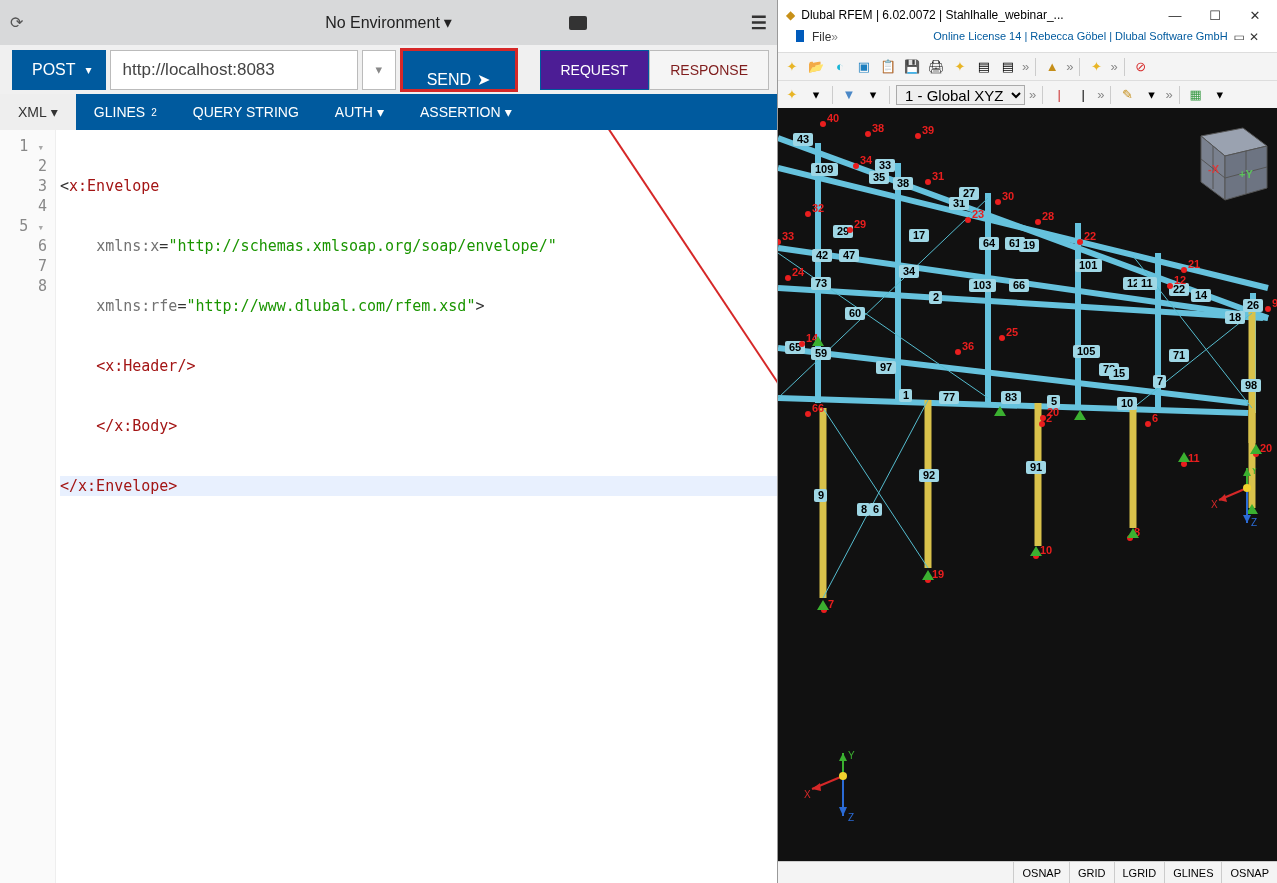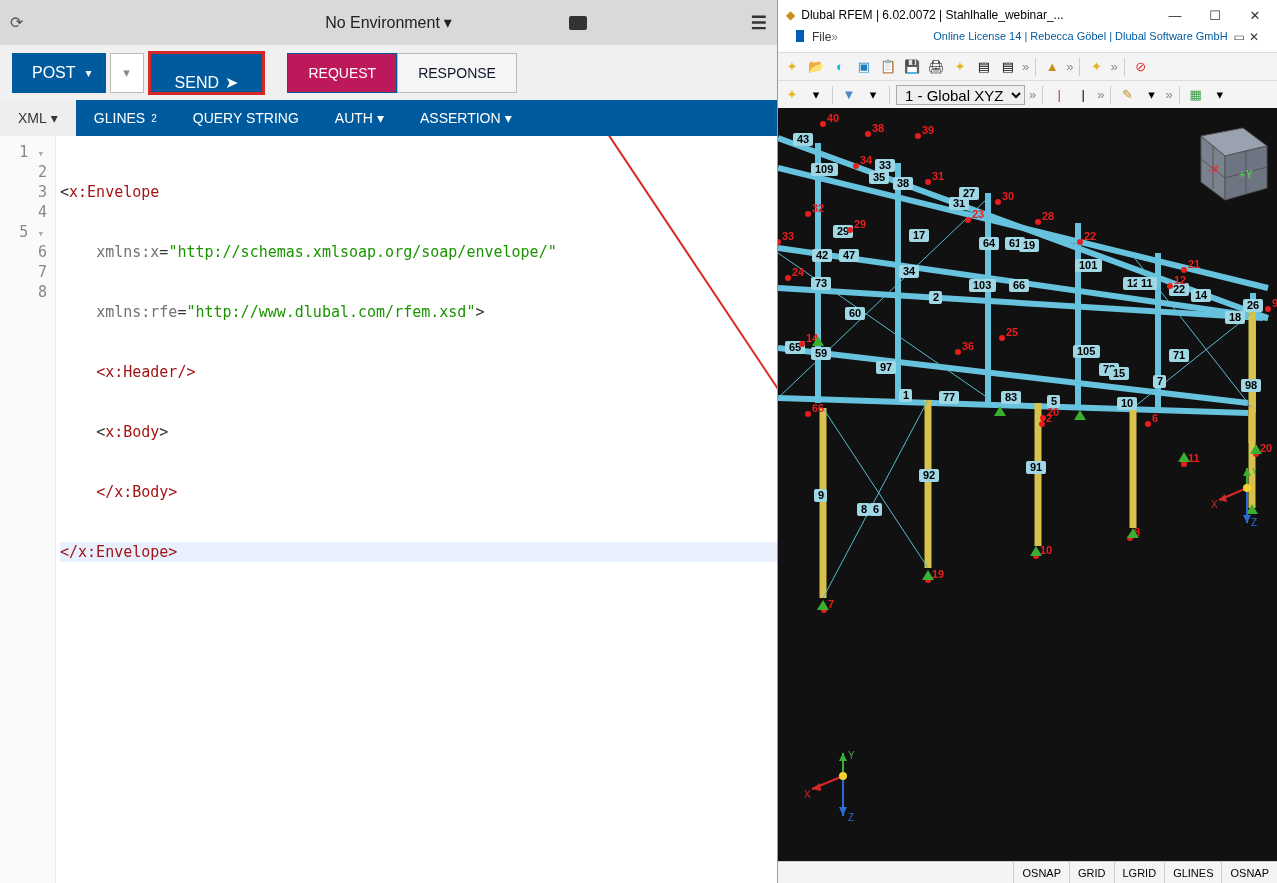--- a/index.html
+++ b/index.html
@@ -8,29 +8,29 @@
   .right-panel { width: 500px; height: 883px; display: flex; flex-direction: column; border-left: 1px solid #999; }
 
   
   .top-bar { height: 45px; background: #d8d9da; display: flex; align-items: center; position: relative; }
   .refresh-icon { margin-left: 10px; font-size: 16px; color: #555; cursor: pointer; }
   .env-label { position: absolute; left: 50%; transform: translateX(-50%); font-size: 16px; color: #222; display: flex; align-items: center; gap: 4px; }
   .chat-icon { position: absolute; right: 190px; width: 18px; height: 14px; background: #333; border-radius: 2px; }
   .menu-icon { position: absolute; right: 10px; font-size: 18px; font-weight: bold; color: #333; }
 
   
-  .request-row { height: 55px; background: #f0f0f0; display: flex; align-items: center; padding: 0 8px 0 12px; gap: 4px; }
+  .request-row { height: 49px; background: #f0f0f0; display: flex; align-items: center; padding: 0 8px 0 12px; gap: 4px; }
   .method-btn { background: #005a9e; color: #fff; border: none; height: 40px; padding: 0 14px 0 20px; font-size: 16px; display: flex; align-items: center; gap: 10px; }
   .method-btn::after { content: "▾"; font-size: 12px; }
   .url-input { flex: 1; height: 40px; border: 1px solid #bbb; padding: 0 12px; font-size: 17px; color: #444; }
   .url-drop { width: 34px; height: 40px; border: 1px solid #bbb; background:#fff; display:flex;align-items:center;justify-content:center; color:#888; }
   .send-btn { background: #005a9e; color: #fff; border: 3px solid #d62828; height: 44px; padding: 0 24px; font-size: 16px; display: flex; align-items: flex-end; gap: 6px; font-weight:400;}
   .req-tabs { margin-left: 18px; display: flex; }
-  .req-tab { height: 40px; padding: 0 20px; display:flex; align-items:center; font-size:14px; border:1px solid #bbb; background:#f5f5f5; color:#0f172a;}
-  .req-tab.active { background:#be185d; color:#fff; border-color:#005a9e; }
+  .req-tab { height: 40px; padding: 0 20px; display:flex; align-items:center; font-size:14px; border:1px solid #bbb; background:#f5f5f5; color:#7f1d1d;}
+  .req-tab.active { background:#4c1d95; color:#fff; border-color:#005a9e; }
 
   
   .editor-tabs { height: 36px; background:#005a9e; display:flex; align-items:center; color:#fff; }
   .ed-tab { padding: 0 18px; height:100%; display:flex; align-items:center; font-size:14px; gap:4px; }
   .ed-tab.light { background:#eee; color:#333; }
   .ed-tab sup { font-size:10px; margin-left:2px;}
 
   
   .code-area { flex:1; display:flex; background:#fff; font-family: Consolas, monospace; font-size:15px; overflow:hidden;}
   .gutter { width:56px; background:#fafafa; border-right:1px solid #eee; color:#888; text-align:right; padding:6px 8px 0 0; line-height:20px; }
@@ -81,20 +81,21 @@
       <span>▾</span>
     </div>
     <div class="chat-icon"></div>
     <div class="menu-icon">☰</div>
   </div>
 
   <div class="request-row">
     <button class="method-btn">
         <span>POST</span>
       </button>
+    <input class="url-input" value="http://localhost:8083" style="">
     <div class="url-drop">▾</div>
     <button class="send-btn">
         <span>SEND</span>
         <span>➤</span>
       </button>
     <div class="req-tabs">
       <div class="req-tab active">REQUEST</div>
       <div class="req-tab">RESPONSE</div>
     </div>
   </div>
@@ -128,21 +129,20 @@
       <div><span>5</span> <span class="fold">▾</span></div>
       <div>6</div>
       <div>7</div>
       <div>8</div>
     </div>
     <div class="code">
       <div><span class="t-punct">&lt;</span><span class="t-tag">x:Envelope</span></div>
       <div>    <span class="t-attr">xmlns:x</span><span class="t-punct">=</span><span class="t-str">"http://schemas.xmlsoap.org/soap/envelope/"</span></div>
       <div>    <span class="t-attr">xmlns:rfe</span><span class="t-punct">=</span><span class="t-str">"http://www.dlubal.com/rfem.xsd"</span><span class="t-punct">&gt;</span></div>
       <div>    <span class="t-tag">&lt;x:Header/&gt;</span></div>
-      <div>    <span class="t-punct">&lt;</span><span class="t-tag">x:Body</span><span class="t-punct">&gt;</span></div>
       <div>    <span class="t-tag">&lt;/x:Body&gt;</span></div>
       <div class="hl-line"><span class="t-tag">&lt;/x:Envelope&gt;</span></div>
 
       <svg class="arrow">
         <defs>
             <marker id="ah" markerWidth="8" markerHeight="8" refX="6" refY="3" orient="auto">
               <path d="M0,0 L6,3 L0,6 Z" fill="#d62828"></path>
             </marker>
           </defs>
         <line x1="290" y1="340" x2="30" y2="-50" stroke="#d62828" stroke-width="2" marker-end="url(#ah)"></line>

